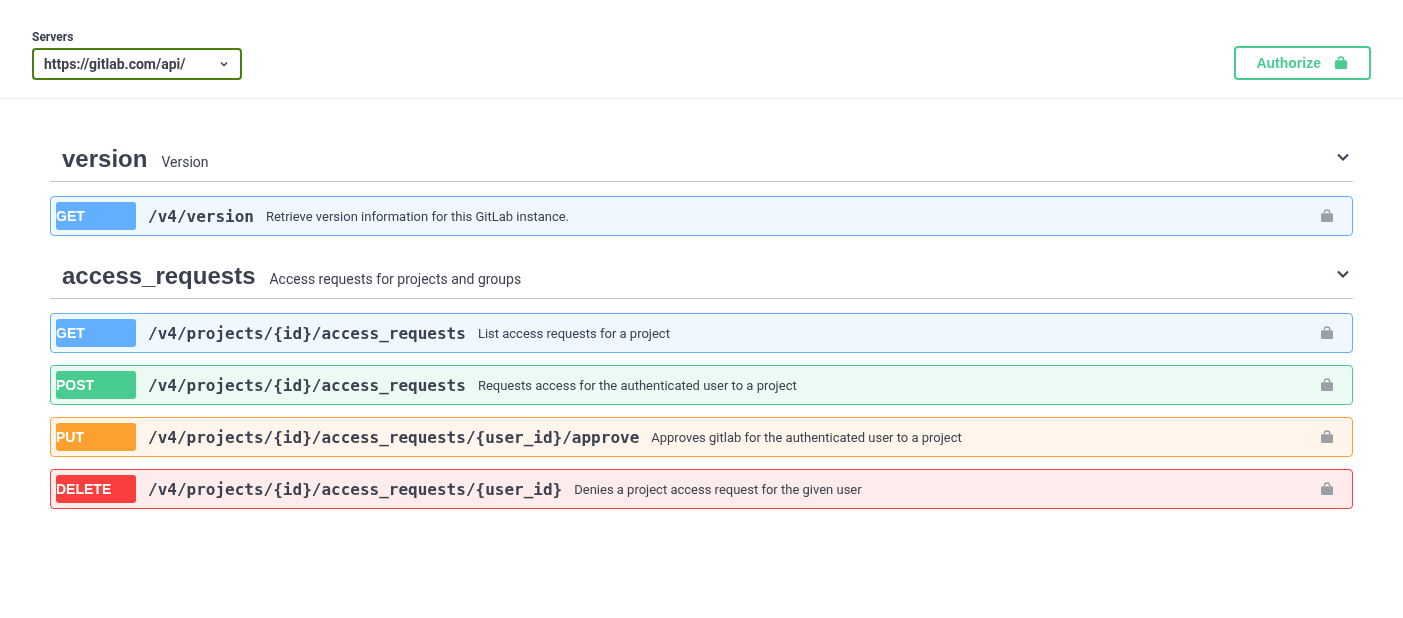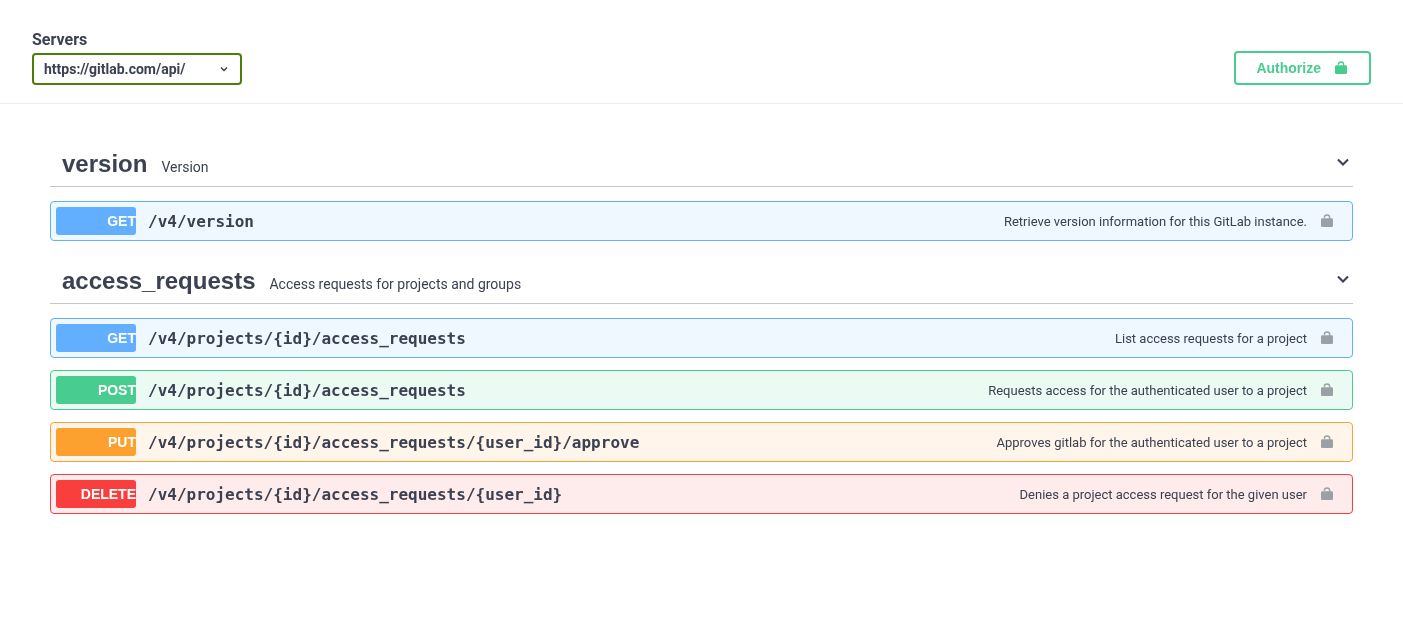--- a/index.html
+++ b/index.html
@@ -12,21 +12,21 @@
     background: #fff;
   }
   .topbar {
     display: flex;
     justify-content: space-between;
     align-items: flex-end;
     padding: 30px 32px 18px 32px;
     border-bottom: 1px solid #eee;
   }
   .servers-block { display: flex; flex-direction: column; }
-  .servers-label { font-size: 16px; font-weight: 700; color: #3b4151; margin-bottom: 4px; }
+  .servers-label { font-size: 12px; font-weight: 700; color: #3b4151; margin-bottom: 4px; }
   .server-select {
     border: 2px solid #4d7c0f;
     border-radius: 4px;
     padding: 6px 34px 6px 10px;
     font-size: 14px;
     font-weight: 700;
     color: #3b4151;
     background: #fff;
     position: relative;
     display: flex;
@@ -76,41 +76,41 @@
     padding: 5px;
     margin-bottom: 12px;
     cursor: pointer;
   }
   .op-get    { background: rgba(97,175,254,.1); border-color:#61affe; }
   .op-post   { background: rgba(73,204,144,.1); border-color:#49cc90; }
   .op-put    { background: rgba(252,161,48,.1); border-color:#fca130; }
   .op-delete { background: rgba(249,62,62,.1);  border-color:#f93e3e; }
   .method-badge {
     min-width: 80px;
-    text-align: right;
+    text-align: left;
     padding: 6px 0;
     border-radius: 3px;
     color: #fff;
     font-weight: 700;
     font-size: 14px;
     font-family: -apple-system, sans-serif;
   }
   .m-get    { background:#61affe; }
   .m-post   { background:#49cc90; }
   .m-put    { background:#fca130; }
   .m-delete { background:#f93e3e; }
   .op-path {
     font-family: ui-monospace, SFMono-Regular, Menlo, Consolas, monospace;
     font-size: 16px;
     font-weight: 600;
     color: #3b4151;
     padding: 0 12px;
     white-space: nowrap;
   }
-  .op-summary { font-size: 13px; color: #3b4151; flex: 1; text-align: right; }
+  .op-summary { font-size: 13px; color: #3b4151; flex: 1; }
   .op-lock { padding: 0 12px; color:#9aa0a6; display:flex; align-items:center; }
   svg { display:block; }
 </style>
 </head>
 <body>
 
 <div class="topbar">
   <div class="servers-block">
     <span class="servers-label">Servers</span>
     <div class="server-select">

